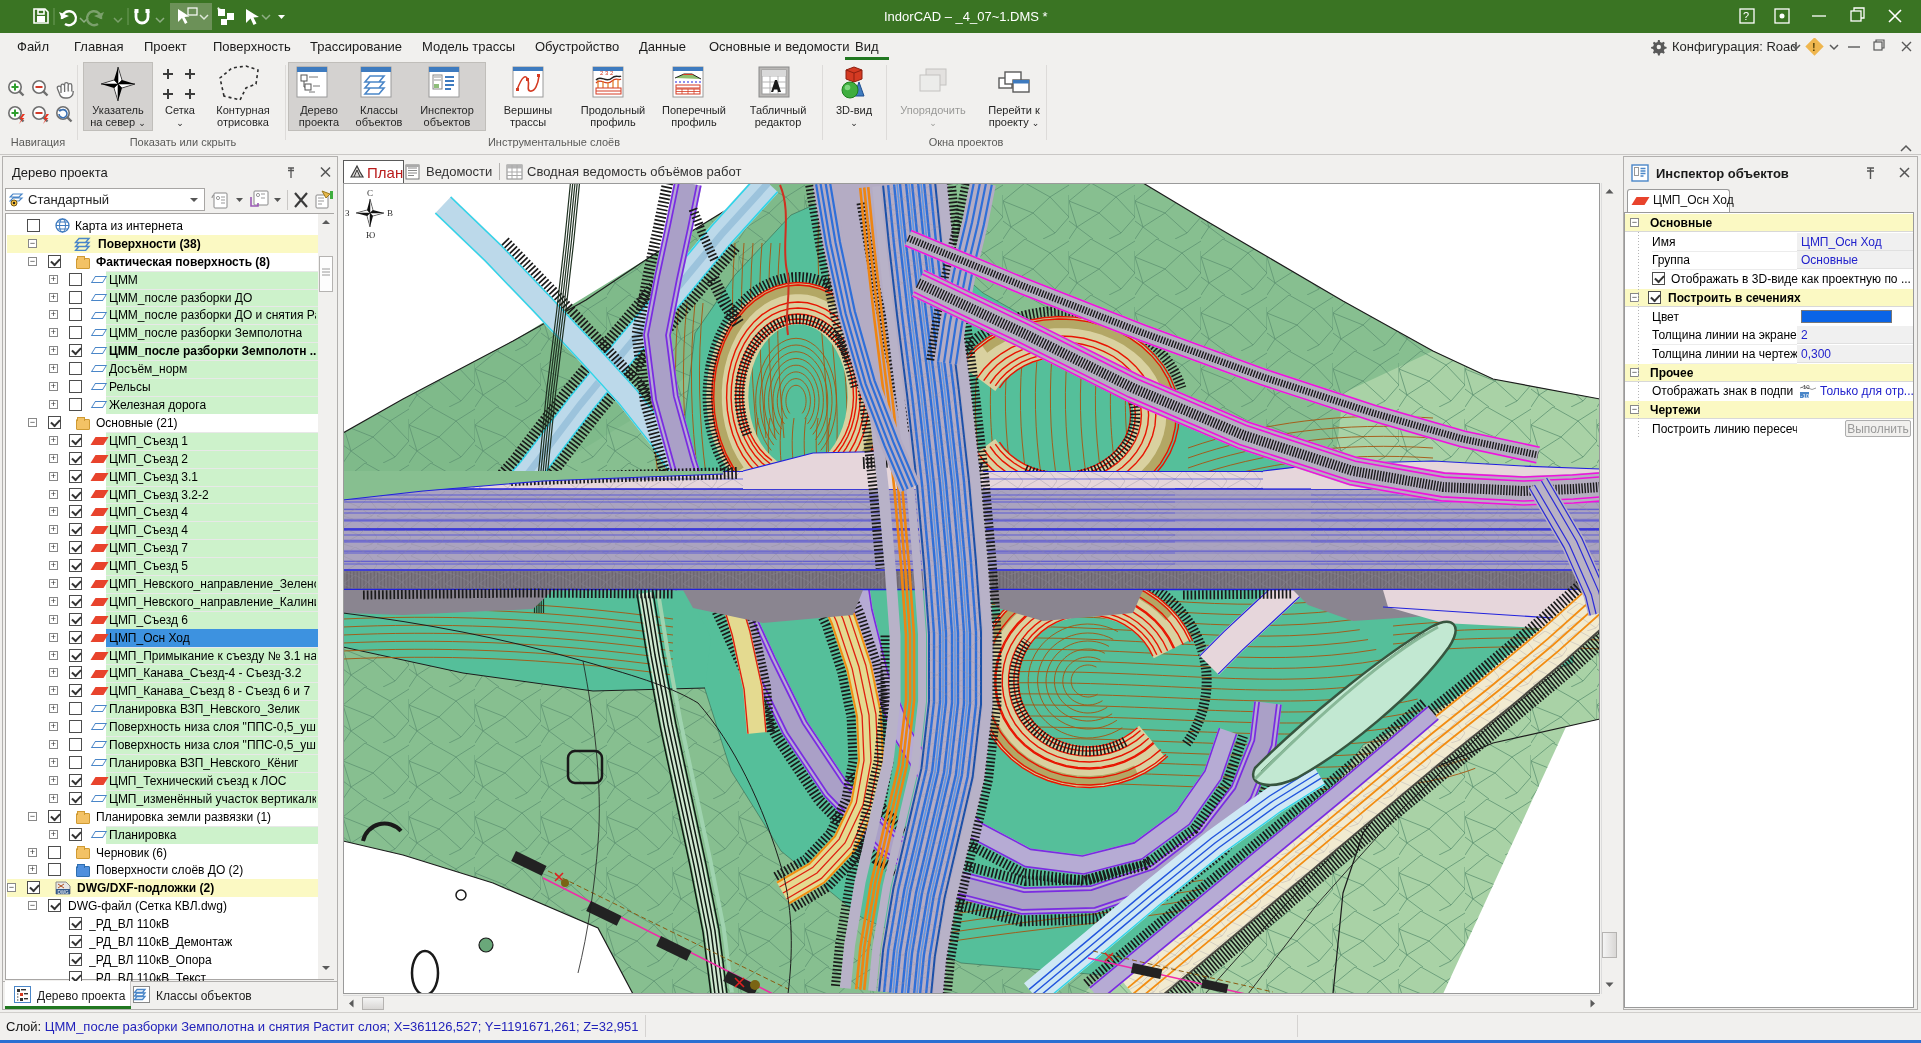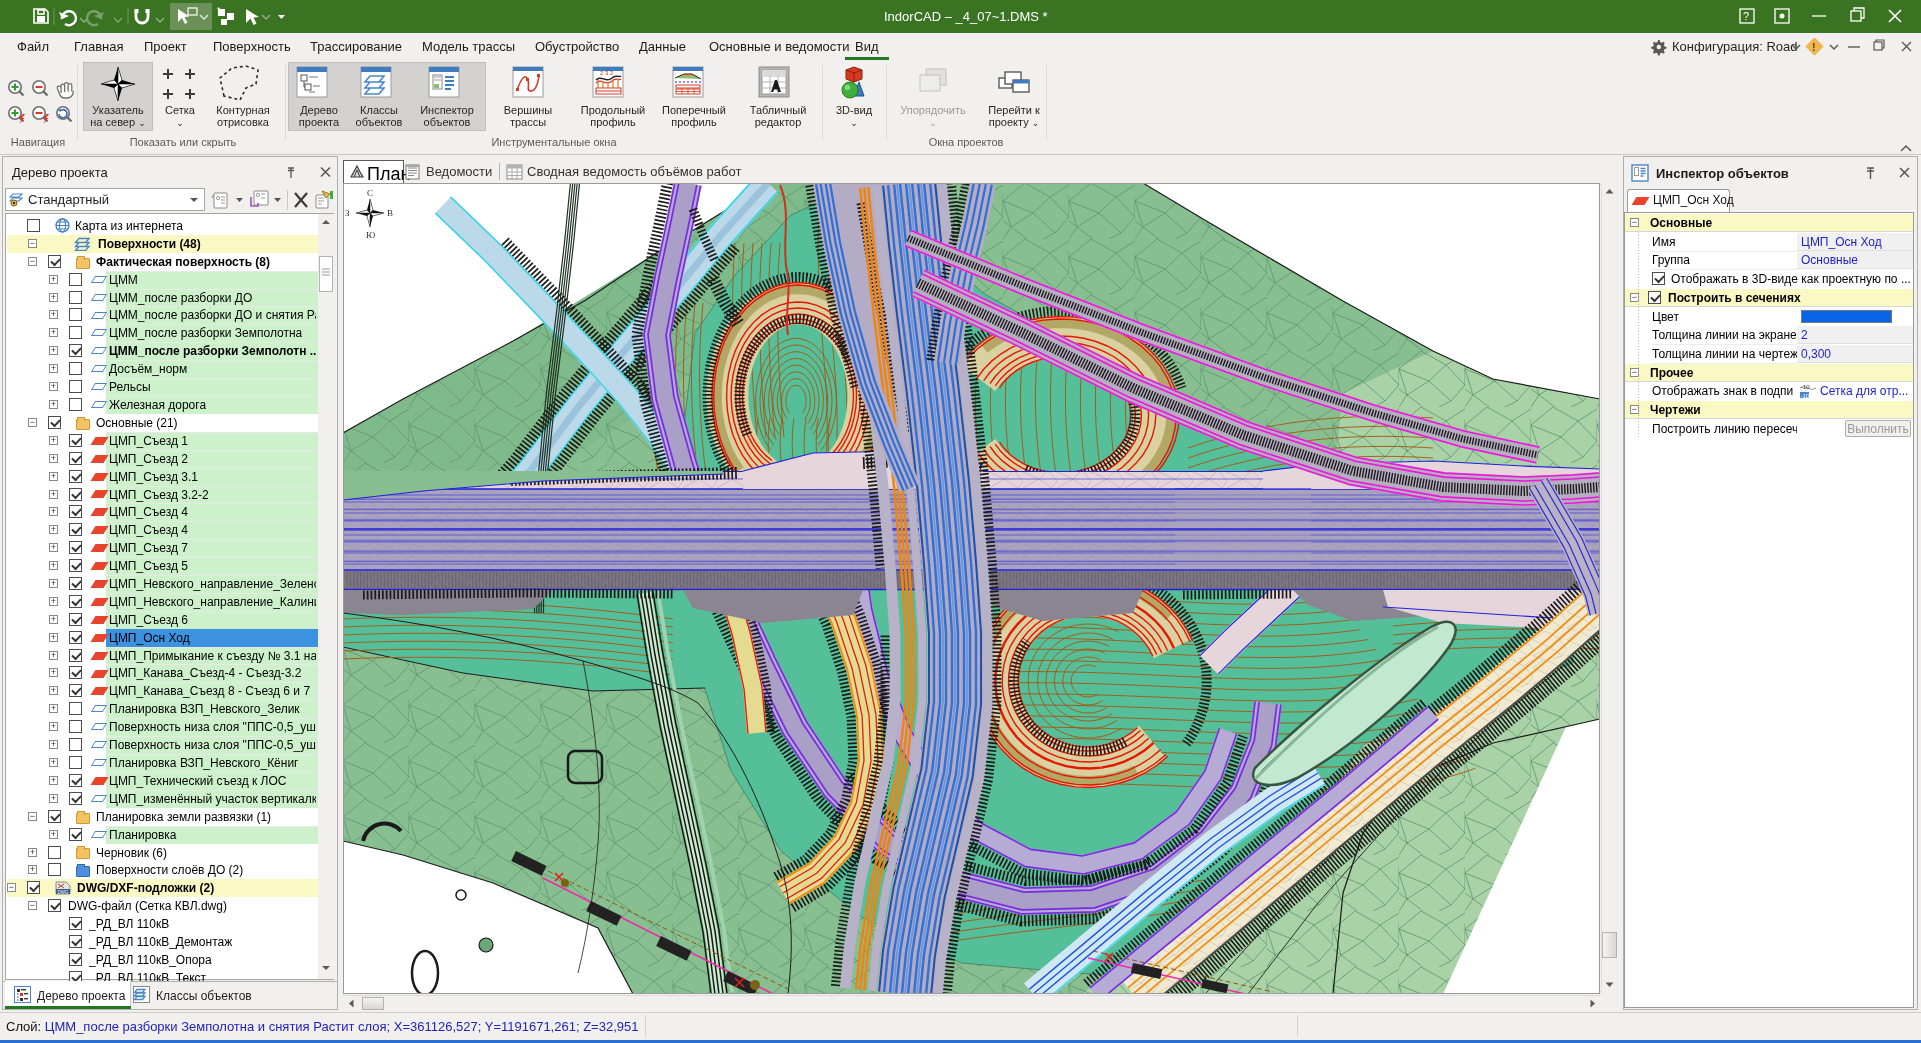--- a/index.html
+++ b/index.html
@@ -99,21 +99,21 @@
     <path d="M252,4 l9,9 M261,4 l-9,9" stroke="#595959" stroke-width="1.4"></path>
   </svg>
 <div class="abs" id="ribbon"></div>
 <div class="abs rsep" style="left:77px"></div>
 <div class="abs rsep" style="left:285px"></div>
 <div class="abs rsep" style="left:822px"></div>
 <div class="abs rsep" style="left:886px"></div>
 <div class="abs rsep" style="left:1046px"></div>
 <div class="abs glabel" style="left:5px;width:66px">Навигация</div>
 <div class="abs glabel" style="left:85px;width:196px">Показать или скрыть</div>
-<div class="abs glabel" style="left:290px;width:528px">Инструментальные окна</div>
+<div class="abs glabel" style="left:290px;width:528px">Инструментальные слоёв</div>
 <div class="abs glabel" style="left:890px;width:152px">Окна проектов</div>
 <svg class="abs" style="left:4px;top:76px" width="72" height="52" viewBox="0 0 72 52">
     <circle cx="11" cy="11" r="6.2" fill="#fdfdfd" stroke="#6f6f6f" stroke-width="1.6"></circle>
     <line x1="15.4" y1="15.4" x2="19.5" y2="19.5" stroke="#6f6f6f" stroke-width="2.4"></line>
     <path d="M7.5,11 h7 M11,7.5 v7" stroke="#2e9e2e" stroke-width="2"></path>
     <circle cx="35" cy="11" r="6.2" fill="#fdfdfd" stroke="#6f6f6f" stroke-width="1.6"></circle>
     <line x1="39.4" y1="15.4" x2="43.5" y2="19.5" stroke="#6f6f6f" stroke-width="2.4"></line>
     <path d="M31.5,11 h7" stroke="#d23b2a" stroke-width="2"></path>
     <g fill="#fdfdfd" stroke="#6f6f6f" stroke-width="1.3">
       <path d="M57,17 v-7 a1.8,1.8 0 0 1 3.6,0 m0,6 v-7.5 a1.8,1.8 0 0 1 3.6,0 m0,7 v-6 a1.8,1.8 0 0 1 3.6,0 v6 m-10.8,-4 a1.8,1.8 0 0 0 -3.6,1 l2,5 a6,6 0 0 0 5.8,4.5 h2 a6,6 0 0 0 6,-6 v-1"></path>
@@ -319,21 +319,21 @@
     <ellipse cx="7.5" cy="7.5" rx="3" ry="6.5" fill="none" stroke="#3e7bbf"></ellipse>
     <path d="M1,7.5 h13 M2,4 h11 M2,11 h11" stroke="#3e7bbf" fill="none"></path>
   </svg>
 <div class="abs tree-row" style="left:75px;top:217px;max-width:241px;overflow:hidden">Карта из интернета</div>
 <div class="exp" style="left:28px;top:239px">−</div>
 <svg class="abs" style="left:74px;top:237px" width="17" height="14" viewBox="0 0 17 14">
     <g fill="none" stroke="#4a86c8" stroke-width="1.4">
       <path d="M5,1.5 h10 l-3.5,4 h-10 z M5,5.5 h10 l-3.5,4 h-10 z M5,9.5 h10 l-3.5,4 h-10 z"></path>
     </g>
   </svg>
-<div class="abs tree-row b" style="left:98px;top:235px;max-width:218px;overflow:hidden">Поверхности (48)</div>
+<div class="abs tree-row b" style="left:98px;top:235px;max-width:218px;overflow:hidden">Поверхности (38)</div>
 <div class="exp" style="left:28px;top:257px">−</div>
 <div class="cb ck" style="left:48px;top:255px"></div>
 <div class="fold" style="left:76px;top:258px"></div>
 <div class="abs tree-row b" style="left:96px;top:253px;max-width:220px;overflow:hidden">Фактическая поверхность (8)</div>
 <div class="exp" style="left:49px;top:275px">+</div>
 <div class="cb" style="left:69px;top:273px"></div>
 <div class="bpg" style="left:93px;top:276px"></div>
 <div class="abs tree-row" style="left:109px;top:271px;max-width:207px;overflow:hidden">ЦММ</div>
 <div class="exp" style="left:49px;top:293px">+</div>
 <div class="cb" style="left:69px;top:291px"></div>
@@ -520,21 +520,21 @@
       <path d="M4,3.5 h8 l-2.5,3 h-8 z M4,7 h8 l-2.5,3 h-8 z M4,10.5 h8 l-2.5,3 h-8 z"></path>
     </g>
   </svg>
 <div class="abs" style="left:156px;top:989px;font-size:12px;color:#222">Классы объектов</div>
 <div class="abs" style="left:343px;top:160px;width:1257px;height:23px;background:#f1f0ee"></div>
 <div class="abs" style="left:343px;top:160px;width:61px;height:23px;background:#fff;border:1px solid #5a5a5a;border-bottom:none"></div>
 <svg class="abs" style="left:349px;top:164px" width="16" height="16" viewBox="0 0 16 16">
     <path d="M2,13 L8,2 L11,8 L14,13 Z" fill="#d8d6d4" stroke="#3a3a3a" stroke-width="1.2"></path>
     <path d="M5,13 L8,6 L11,13" fill="none" stroke="#3a3a3a"></path>
   </svg>
-<div class="abs" style="left:367px;top:164px;font-size:18px;color:#000000">План</div>
+<div class="abs" style="left:367px;top:164px;font-size:15px;color:#b91c1c">План</div>
 <svg class="abs" style="left:405px;top:164px" width="17" height="16" viewBox="0 0 17 16">
     <rect x="1" y="1" width="13" height="14" fill="#fff" stroke="#777"></rect>
     <path d="M3,4 h9 M3,6.5 h9 M3,9 h9 M3,11.5 h6" stroke="#888"></path>
     <rect x="1" y="1" width="13" height="2" fill="#aaa"></rect>
   </svg>
 <div class="abs" style="left:426px;top:164px;font-size:13px;color:#333">Ведомости</div>
 <div class="abs" style="left:499px;top:163px;width:1px;height:17px;background:#b5b3b1"></div>
 <svg class="abs" style="left:506px;top:164px" width="17" height="16" viewBox="0 0 17 16">
     <rect x="1" y="1" width="15" height="14" fill="#fff" stroke="#888"></rect>
     <rect x="1" y="1" width="15" height="3.5" fill="#b5b5b5"></rect>
@@ -983,21 +983,21 @@
 <div class="abs yrow" style="left:1625px;top:364px;width:288px;height:18px;border-bottom:1px solid #d8d8d8"></div>
 <div class="exp" style="left:1630px;top:368px">−</div>
 <div class="abs itxt b" style="left:1650px;top:364px;line-height:18px">Прочее</div>
 <div class="abs itxt" style="left:1652px;top:382px;line-height:18px;width:145px;overflow:hidden">Отображать знак в подпи</div>
 <svg class="abs" style="left:1799px;top:383px" width="17" height="16" viewBox="0 0 17 16">
     <path d="M1,5 q4,-3 8,0 t8,0" fill="none" stroke="#999"></path>
     <text x="2" y="6" font-size="6" fill="#333">-10</text>
     <rect x="1" y="9" width="9" height="6" fill="#4a86c8"></rect>
     <text x="1.5" y="14.5" font-size="6" fill="#fff">-10</text>
   </svg>
-<div class="abs itxt blue" style="left:1820px;top:382px;line-height:18px">Сетка для отр...</div>
+<div class="abs itxt blue" style="left:1820px;top:382px;line-height:18px">Только для отр...</div>
 <div class="abs yrow" style="left:1625px;top:401px;width:288px;height:18px;border-bottom:1px solid #d8d8d8"></div>
 <div class="exp" style="left:1630px;top:405px">−</div>
 <div class="abs itxt b" style="left:1650px;top:401px;line-height:18px">Чертежи</div>
 <div class="abs itxt" style="left:1652px;top:420px;line-height:18px;width:145px;overflow:hidden">Построить линию пересеч</div>
 <div class="abs" style="left:1845px;top:420px;width:66px;height:17px;background:#f1f0ee;border:1px solid #adadad;border-radius:2px;font-size:12px;color:#9a9a9a;text-align:center;line-height:16px">Выполнить</div>
 <div class="abs" style="left:1638px;top:232px;width:1px;height:205px;background:repeating-linear-gradient(180deg,#b5b5b5 0 1px,transparent 1px 3px)"></div>
 <div class="abs" style="left:0;top:1012px;width:1921px;height:28px;background:#f1f0ee;border-top:1px solid #d0cecb"></div>
 <div class="abs" style="left:6px;top:1019px;font-size:13px;color:#1a1a66"><span style="color:#111">Слой:</span> <span style="color:#2222bb">ЦММ_после разборки Земполотна и снятия Растит слоя; X=361126,527; Y=1191671,261; Z=32,951</span></div>
 <div class="abs" style="left:645px;top:1015px;width:1px;height:22px;background:#d5d3d1"></div>
 <div class="abs" style="left:1297px;top:1015px;width:1px;height:22px;background:#d5d3d1"></div>

